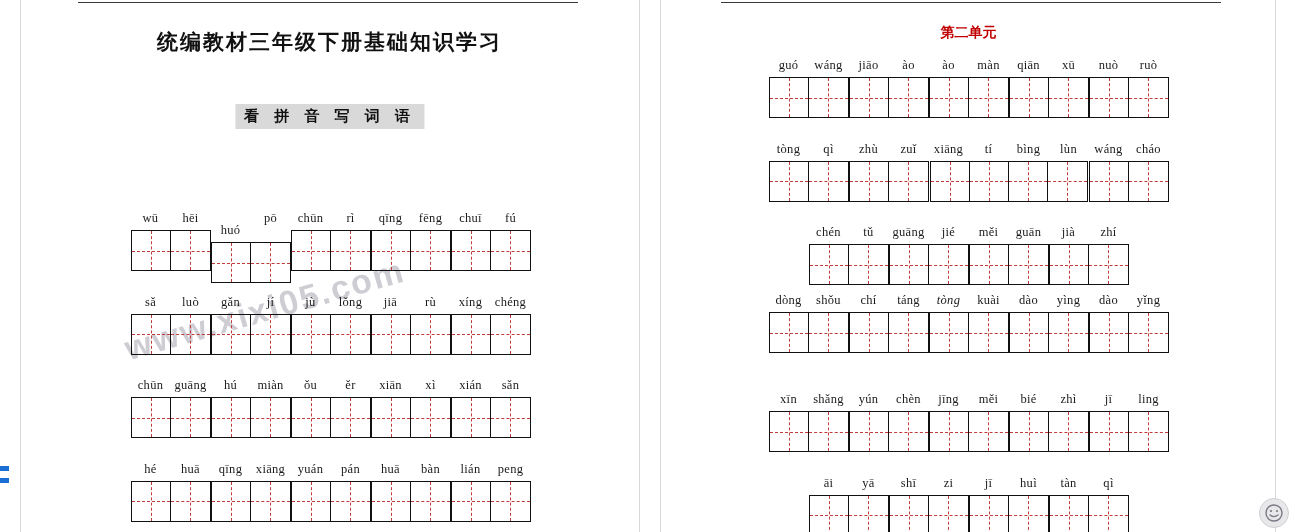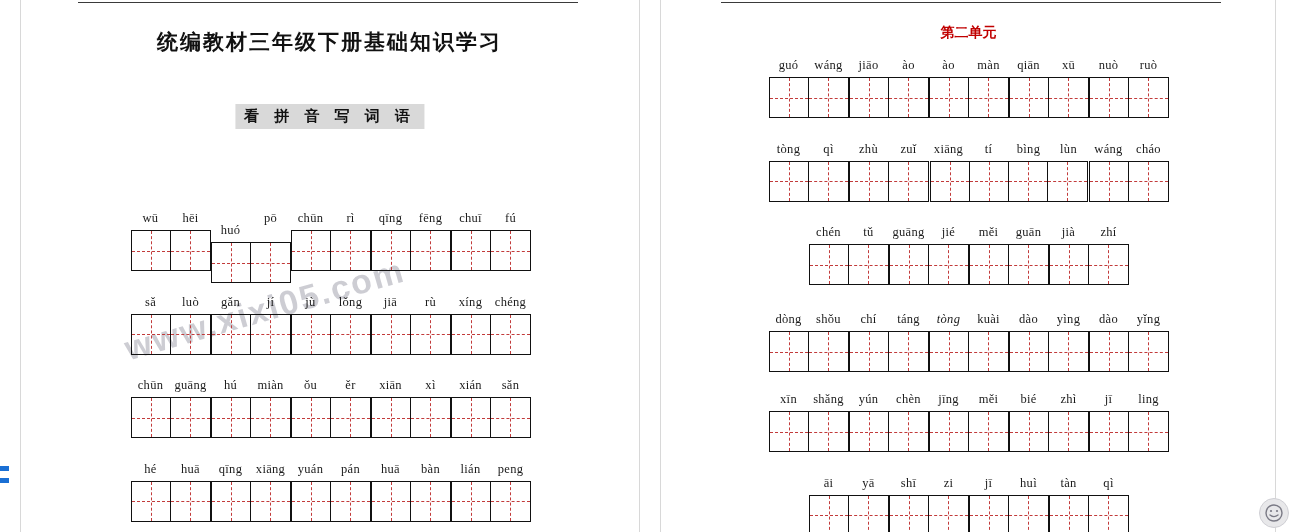--- a/index.html
+++ b/index.html
@@ -552,21 +552,21 @@
             <div class="pinyin">
               <span style="width: 40px;">jià</span>
               <span style="width: 40px;">zhí</span>
             </div>
             <div class="boxes">
               <div class="cell"></div>
               <div class="cell"></div>
             </div>
           </div>
         </div>
-        <div class="row" style="top: 312px; padding-left: 62px; padding-right: 62px;">
+        <div class="row" style="top: 293px; padding-left: 62px; padding-right: 62px;">
           <div class="word">
             <div class="pinyin">
               <span style="width: 40px;">dòng</span>
               <span style="width: 40px;">shǒu</span>
             </div>
             <div class="boxes">
               <div class="cell"></div>
               <div class="cell"></div>
             </div>
           </div>

